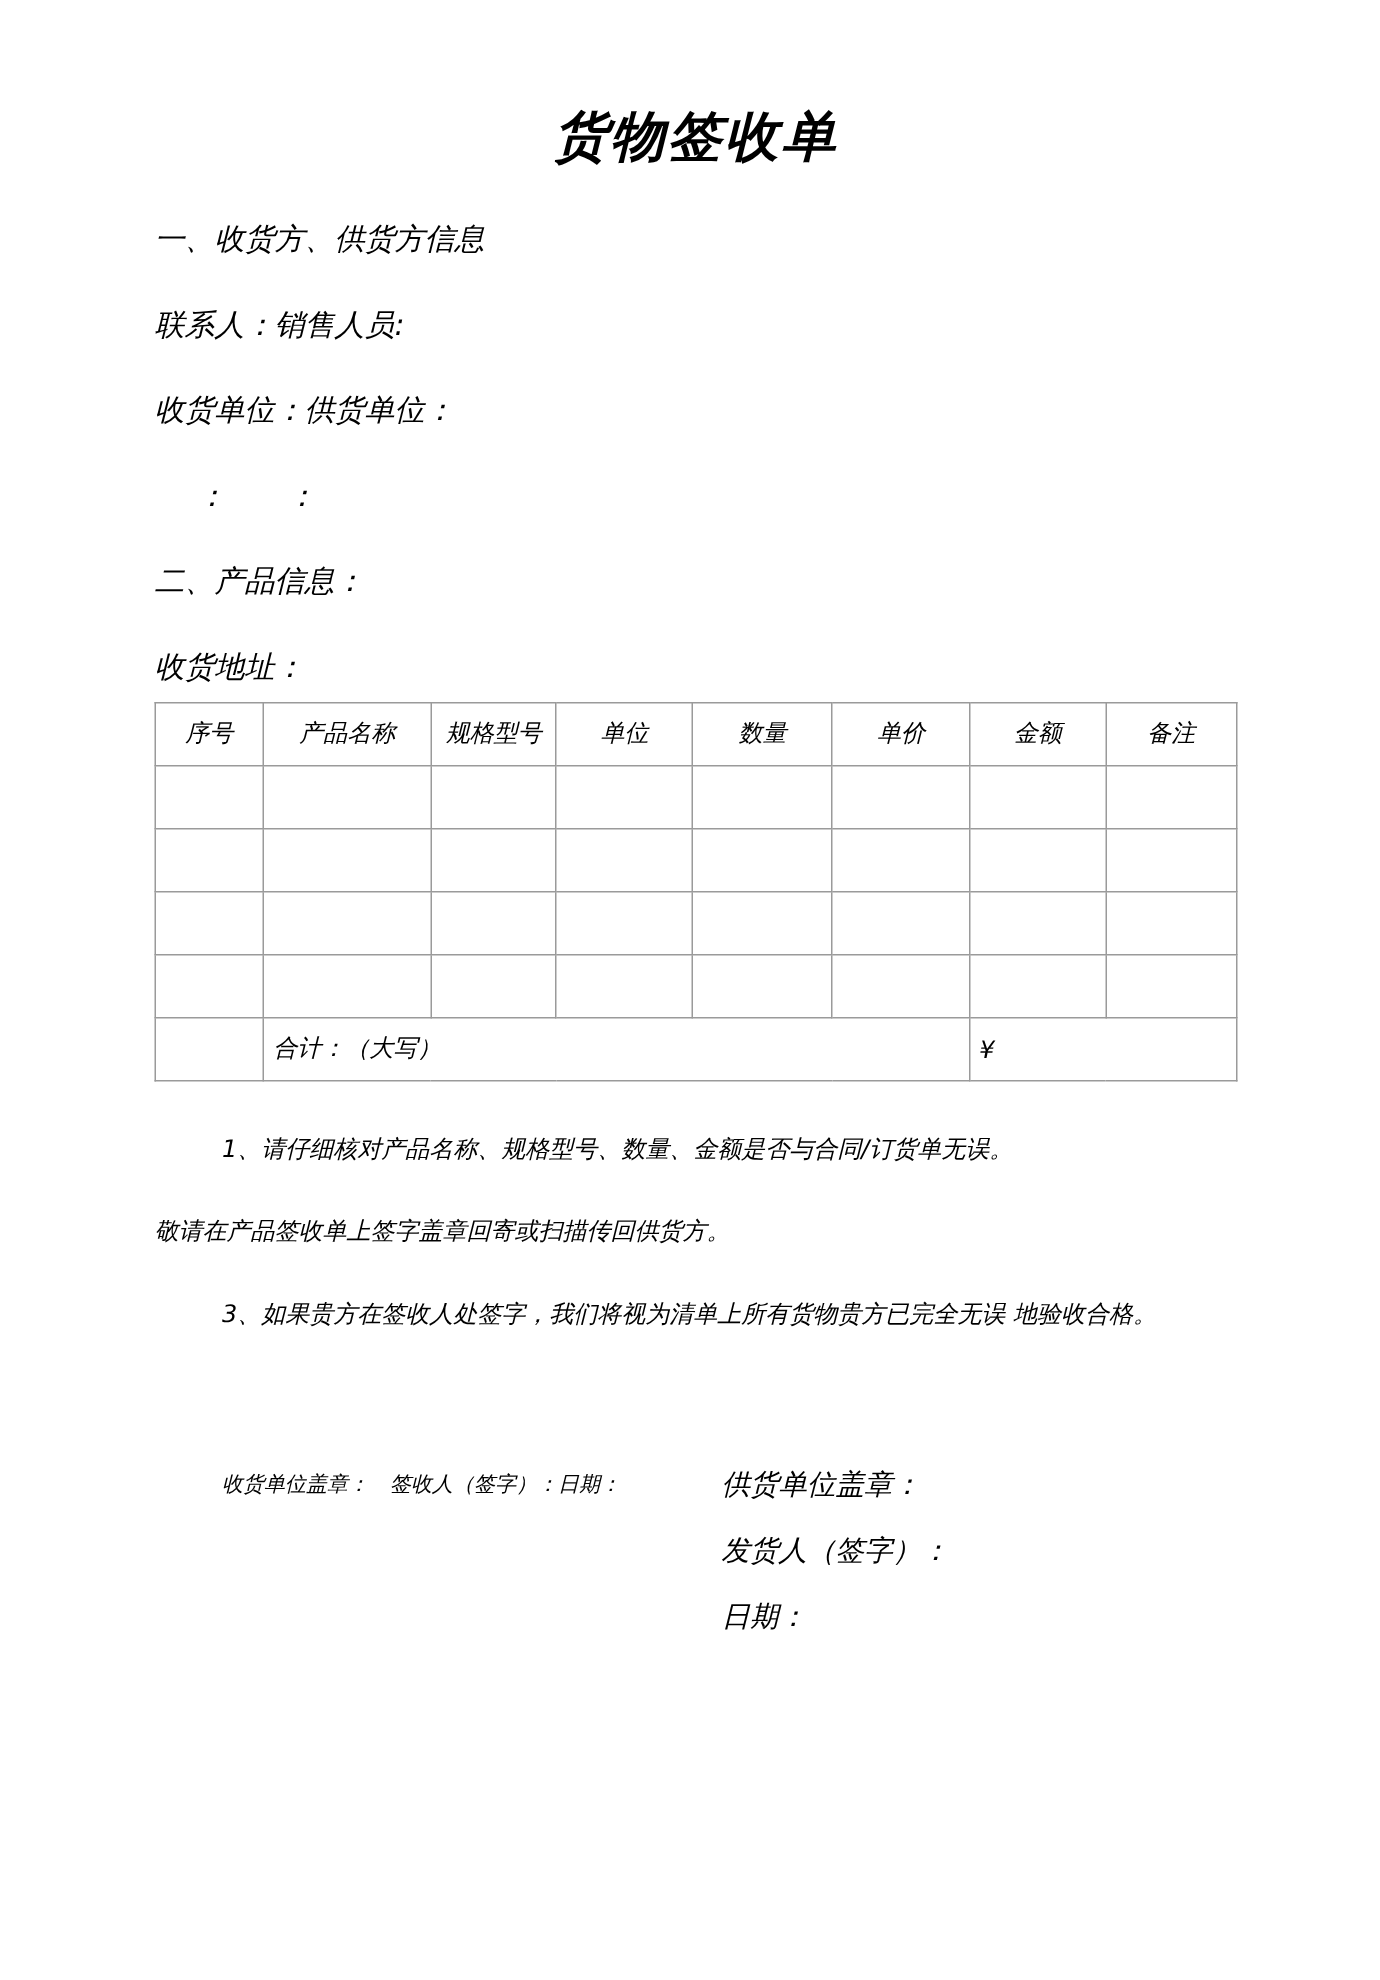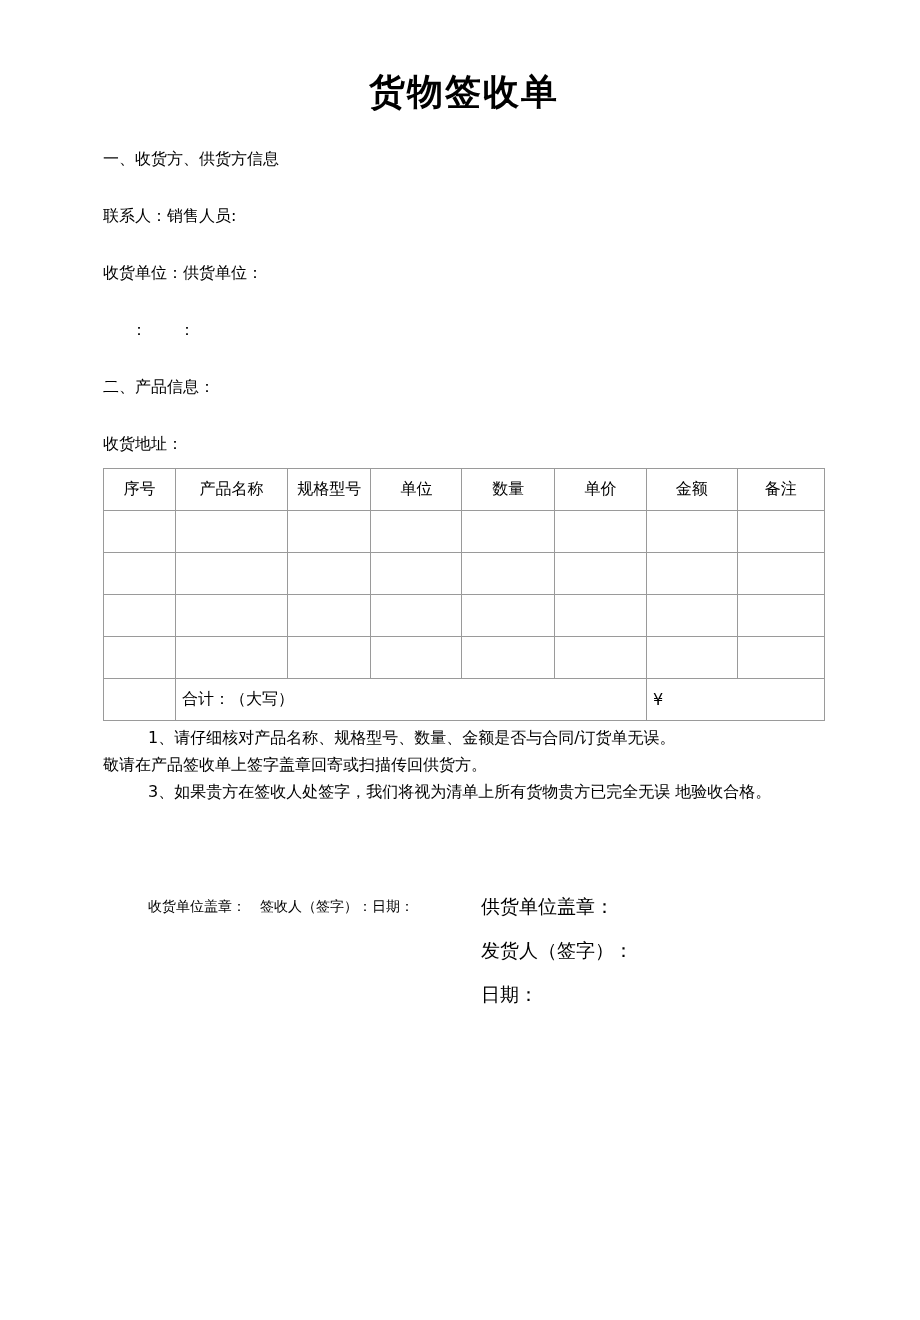--- a/index.html
+++ b/index.html
@@ -11,31 +11,32 @@
   }
   .page {
     position: relative;
     width: 920px;
     height: 1320px;
     margin: 0 auto;
     background: #ffffff;
     box-sizing: border-box;
     padding: 72px 95px 0 103px;
     overflow: hidden;
+    font-style: italic;
   }
   .doc-title {
     text-align: center;
     font-size: 36px;
     font-weight: bold;
     line-height: 40px;
     margin: 0;
     letter-spacing: 2px;
   }
   .line {
-    font-size: 16px;
+    font-size: 20px;
     line-height: 20px;
     margin: 37px 0 0 0;
   }
   .indent-sm { padding-left: 28px; }
   .products-table {
     width: 100%;
     border-collapse: collapse;
     margin-top: 14px;
     table-layout: fixed;
   }
@@ -59,21 +60,21 @@
   .col-amt   { width: 12.6%; }
   .col-rmk   { width: 12.1%; }
   .notes-heading {
     font-size: 16px;
     line-height: 20px;
     margin: 22px 0 0 0;
   }
   .note {
     font-size: 16px;
     line-height: 20px;
-    margin: 7px 0 0 0;
+    margin: 35px 0 0 0;
   }
   .note.indented { padding-left: 45px; }
   .signature-row {
     display: flex;
     align-items: flex-start;
     margin-top: 94px;
   }
   .signature-left {
     font-size: 14px;
     line-height: 20px;

